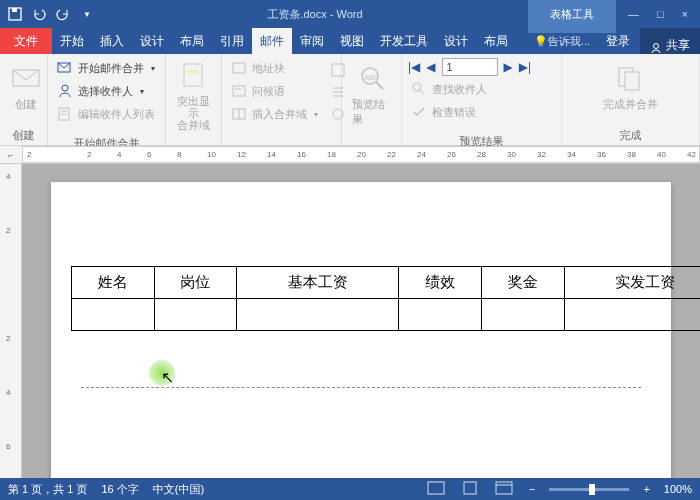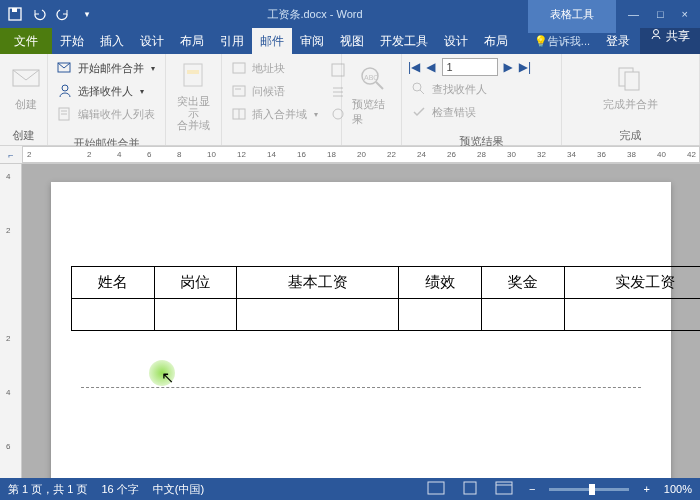--- a/index.html
+++ b/index.html
@@ -9,27 +9,27 @@
 .titlebar { height: 28px; background: linear-gradient(#2b579a, #2b579a); display: flex; align-items: center; color: #fff; font-size: 11px; }
 .titlebar .qat { display: flex; align-items: center; gap: 10px; padding: 0 8px; }
 .titlebar .qat-icon { width: 14px; height: 14px; display: inline-flex; align-items: center; justify-content: center; }
 .titlebar .title-center { flex: 1; text-align: center; color: #cfe0f3; }
 .titlebar .table-tools { background: #4e7dc0; padding: 19px 22px; height: 100%; display: flex; align-items: center; color: #fff; }
 .titlebar .win-controls { display: flex; gap: 18px; padding: 0 12px; color: #cfe0f3; }
 
 
 .tabs { height: 26px; background: #2b579a; display: flex; align-items: stretch; color: #fff; font-size: 12px; }
 .tab { padding: 0 8px; display: flex; align-items: center; cursor: pointer; }
-.tab.file { background: #4d7c0f; padding: 0 14px; }
+.tab.file { background: #ef4444; padding: 0 14px; }
 .tab.active { background: #f3f3f3; color: #2b579a; }
 .tab.tool { color: #fff; }
 .tabs .spacer { flex: 1; }
 .tabs .tell-me { color: #cfe0f3; display: flex; align-items: center; padding: 0 6px; font-size: 11px; }
 .tabs .login { padding: 0 10px; display: flex; align-items: center; }
-.tabs .share { background: #214279; padding: 0 10px; display: flex; align-items: flex-start; gap: 4px; }
+.tabs .share { background: #214279; padding: 0 10px; display: flex; align-items: flex-end; gap: 4px; }
 
 
 .ribbon { height: 92px; background: #f3f3f3; border-bottom: 1px solid #d4d4d4; display: flex; font-size: 11px; color: #444; }
 .group { border-right: 1px solid #e0e0e0; padding: 4px 6px 2px 6px; display: flex; flex-direction: column; justify-content: space-between; gap: 10px; }
 .group .group-body { display: flex; gap: 6px; flex: 1; }
 .group .group-label { text-align: center; color: #666; font-size: 11px; padding-top: 2px; }
 .vbtn { display: flex; flex-direction: column; align-items: center; justify-content: center; gap: 3px; padding: 2px 4px; cursor: pointer; min-width: 40px; }
 .vbtn.disabled { opacity: 0.45; }
 .hbtn { display: flex; align-items: center; gap: 5px; padding: 2px 3px; cursor: pointer; white-space: nowrap; }
 .hbtn.disabled { opacity: 0.45; }

